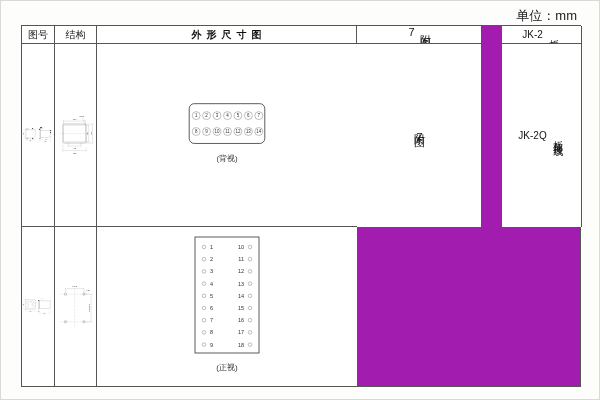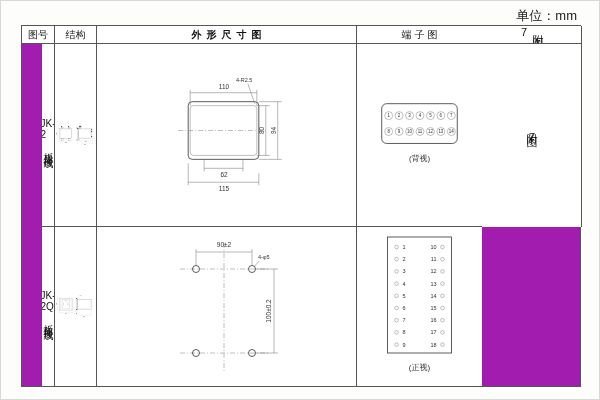--- a/index.html
+++ b/index.html
@@ -38,21 +38,21 @@
   .last-col { border-right:none; }
   .last-row { border-bottom:none; }
   .head { font-size:10px; color:#111; }
   .sp5 { letter-spacing:5px; text-indent:5px;font-weight:bold; }
   .sp1 { letter-spacing:1px; text-indent:1px; }
   .sp3 { letter-spacing:3px; text-indent:3px; }
   .fig-vert {
     writing-mode:vertical-rl; text-orientation:upright;
     font-size:11px; letter-spacing:3px; color:#111;
   }
-  .struct { flex-direction:column; gap:4px;margin-left:20px; }
+  .struct { flex-direction:row; gap:4px;margin-left:20px; }
   .model { font-size:10px; color:#111; }
   .wiring {
     writing-mode:vertical-rl; text-orientation:upright;
     font-size:10px; letter-spacing:2px; color:#111;
   }
   svg { display:block; width:100%; height:100%; }
   svg .ln   { stroke:#4a4a4a; fill:none; stroke-width:0.9; }
   svg .thin { stroke:#8a8a8a; fill:none; stroke-width:0.55; }
   svg .dim  { stroke:#7a7a7a; fill:none; stroke-width:0.55; }
   svg .dash { stroke:#8a8a8a; fill:none; stroke-width:0.55; stroke-dasharray:5 2 1 2; }
@@ -65,21 +65,20 @@
 <body>
 
 <div class="page">
   <div class="unit-label">单位：mm</div>
 
   <div class="grid">
 
     <div class="cell head">图号</div>
     <div class="cell head">结构</div>
     <div class="cell head sp5">外形尺寸图</div>
-    <div class="cell head sp3 last-col">端子图</div>
 
     <div class="cell">
       <span class="fig-vert">附图7</span>
     </div>
 
     <div class="cell struct">
       <span class="model">JK-2</span>
       <span class="wiring">板后接线</span>
     </div>
 

